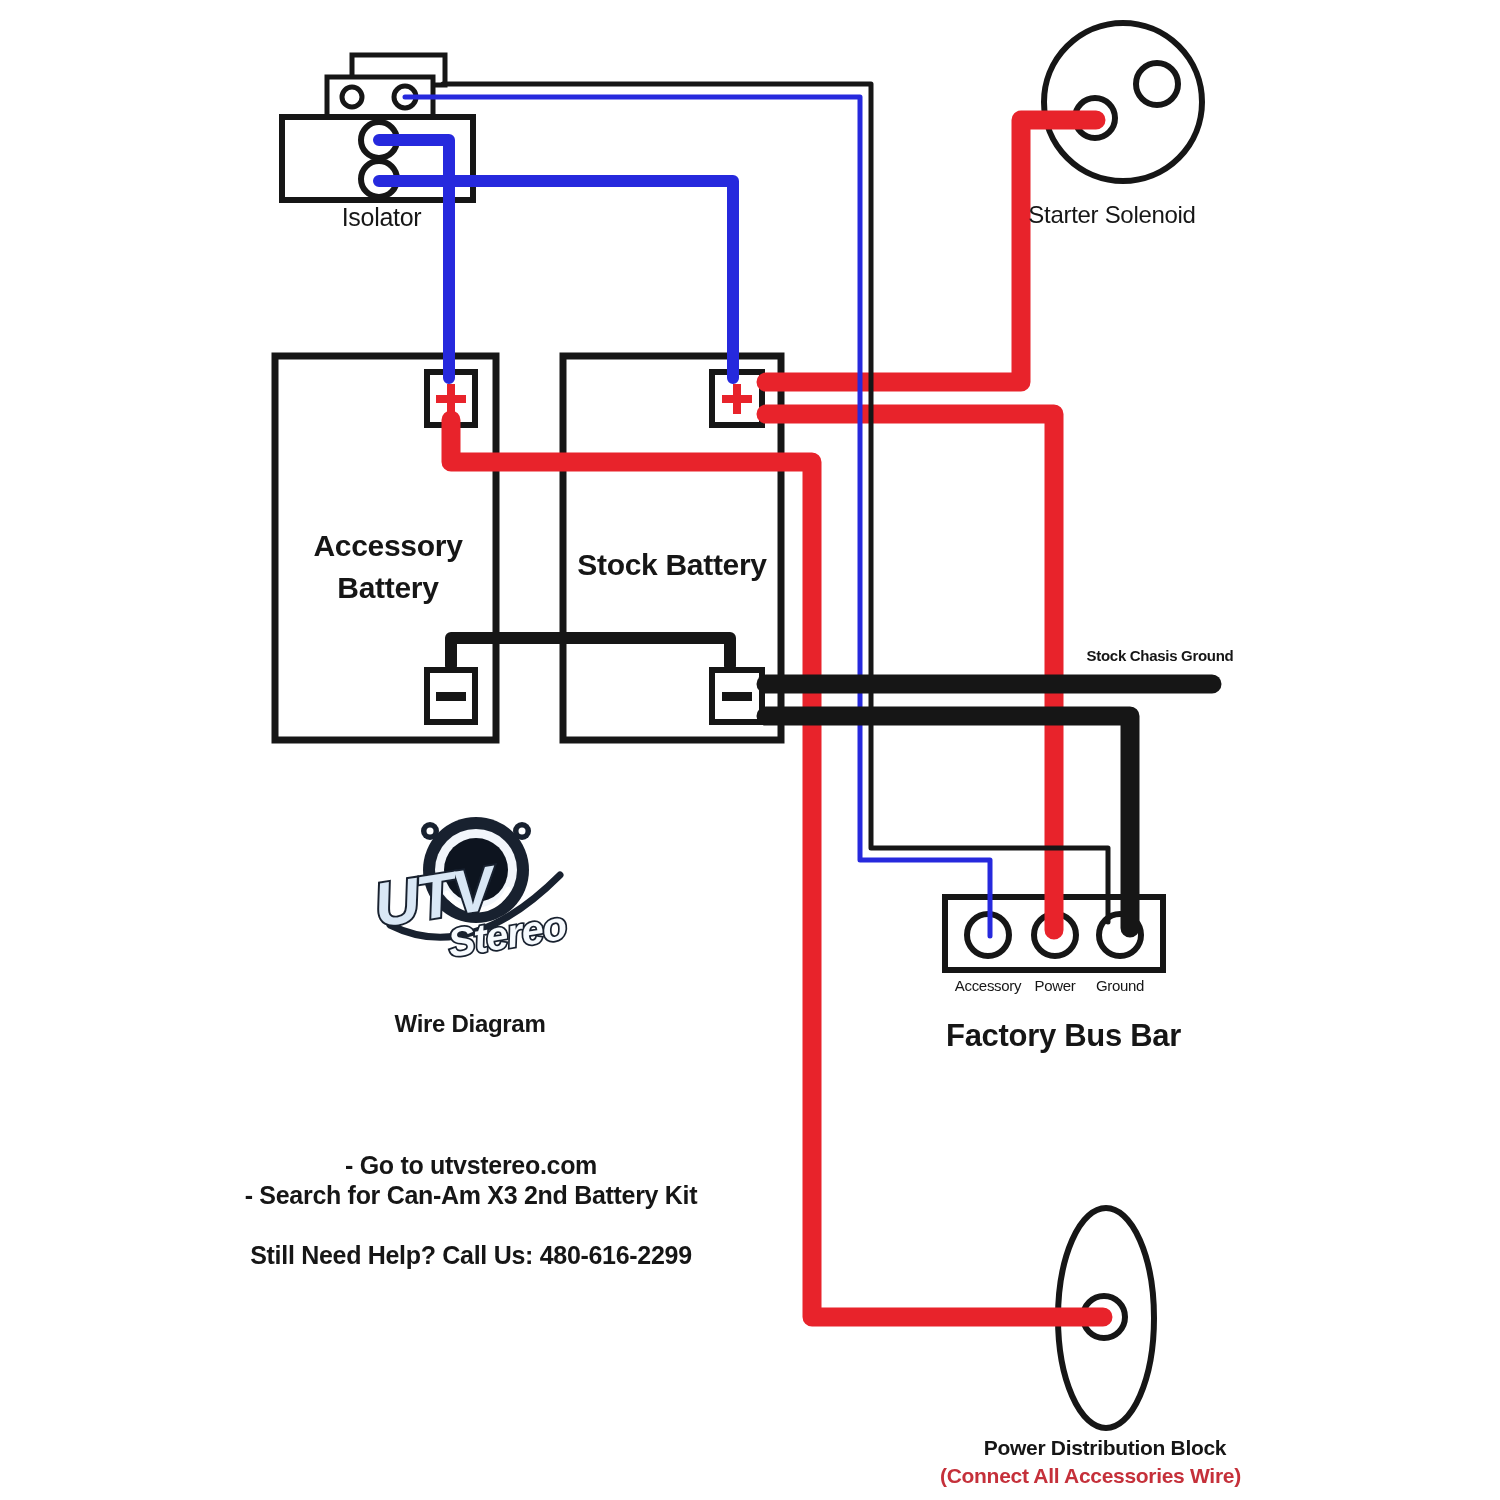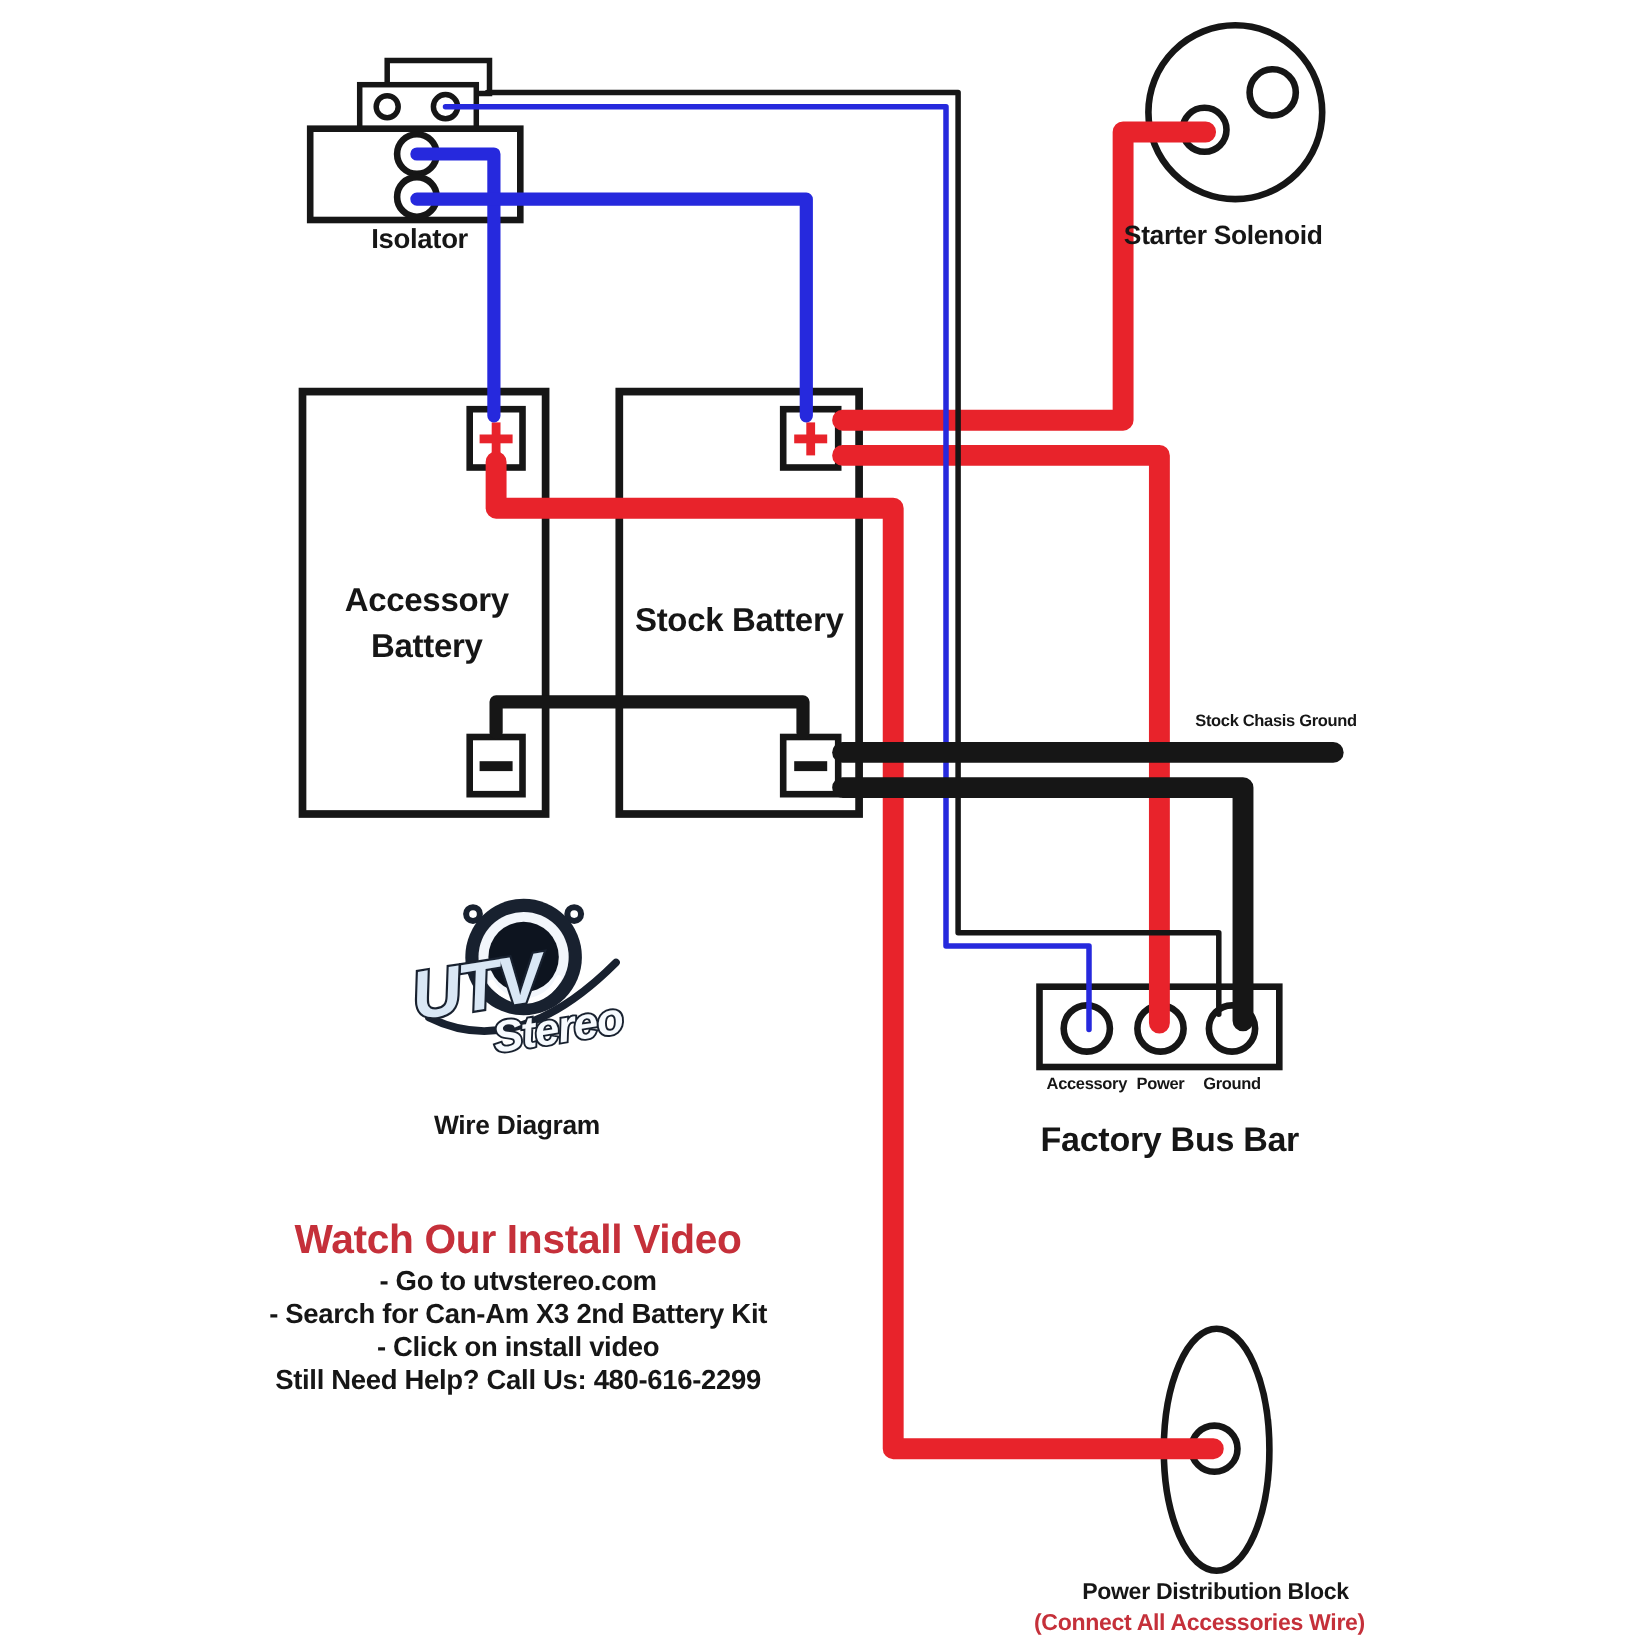--- a/index.html
+++ b/index.html
@@ -10,21 +10,21 @@
   .c{fill:#ffffff;stroke:var(--ink);}
   .solid{fill:var(--ink);stroke:none;}
   
   .w{fill:none;stroke-linecap:round;stroke-linejoin:round;}
   .blue{stroke:var(--wire-blue);}
   .red{stroke:var(--wire-red);}
   .blk{stroke:var(--ink);}
   
   .lbl{position:absolute;text-align:center;color:var(--ink);line-height:1.15;
        letter-spacing:-0.3px;white-space:nowrap;}
-  .medium{font-weight:700;}
+  .medium{font-weight:400;}
   .heavy{font-weight:700;}
   .redtext{color:var(--heading-red);}
   .logo-utv{font-style:italic;font-weight:900;}
   .logo-stereo{font-style:italic;font-weight:800;}
 </style>
 </head>
 <body>
 
 <div class="stage">
 
@@ -123,22 +123,20 @@
   <div class="lbl heavy" style="left:1060px;top:647px;width:200px;font-size:15px;">Stock Chasis Ground</div>
 
   <div class="lbl medium" style="left:942px;top:977px;width:92px;font-size:15px;">Accessory</div>
   <div class="lbl medium" style="left:1015px;top:977px;width:80px;font-size:15px;">Power</div>
   <div class="lbl medium" style="left:1078px;top:977px;width:84px;font-size:15px;">Ground</div>
 
   <div class="lbl" style="left:946px;top:1018px;width:220px;font-size:31px;font-weight:600;">Factory Bus Bar</div>
 
   <div class="lbl heavy" style="left:270px;top:1010px;width:400px;font-size:24px;">Wire Diagram</div>
 
-  <div class="lbl heavy redtext" style="left:230px;top:1106px;width:482px;font-size:37px;">Watch Our Install Video</div>
   <div class="lbl heavy" style="left:230px;top:1151px;width:482px;font-size:25px;">- Go to utvstereo.com</div>
   <div class="lbl heavy" style="left:230px;top:1181px;width:482px;font-size:25px;">- Search for Can-Am X3 2nd Battery Kit</div>
-  <div class="lbl heavy" style="left:230px;top:1211px;width:482px;font-size:25px;">- Click on install video</div>
   <div class="lbl heavy" style="left:230px;top:1241px;width:482px;font-size:25px;">Still Need Help? Call Us: 480-616-2299</div>
 
   <div class="lbl heavy" style="left:955px;top:1436px;width:300px;font-size:21px;">Power Distribution Block</div>
   <div class="lbl heavy redtext" style="left:940px;top:1464px;width:300px;font-size:21px;">(Connect All Accessories Wire)</div>
 
 </div>
 
 </body></html>

